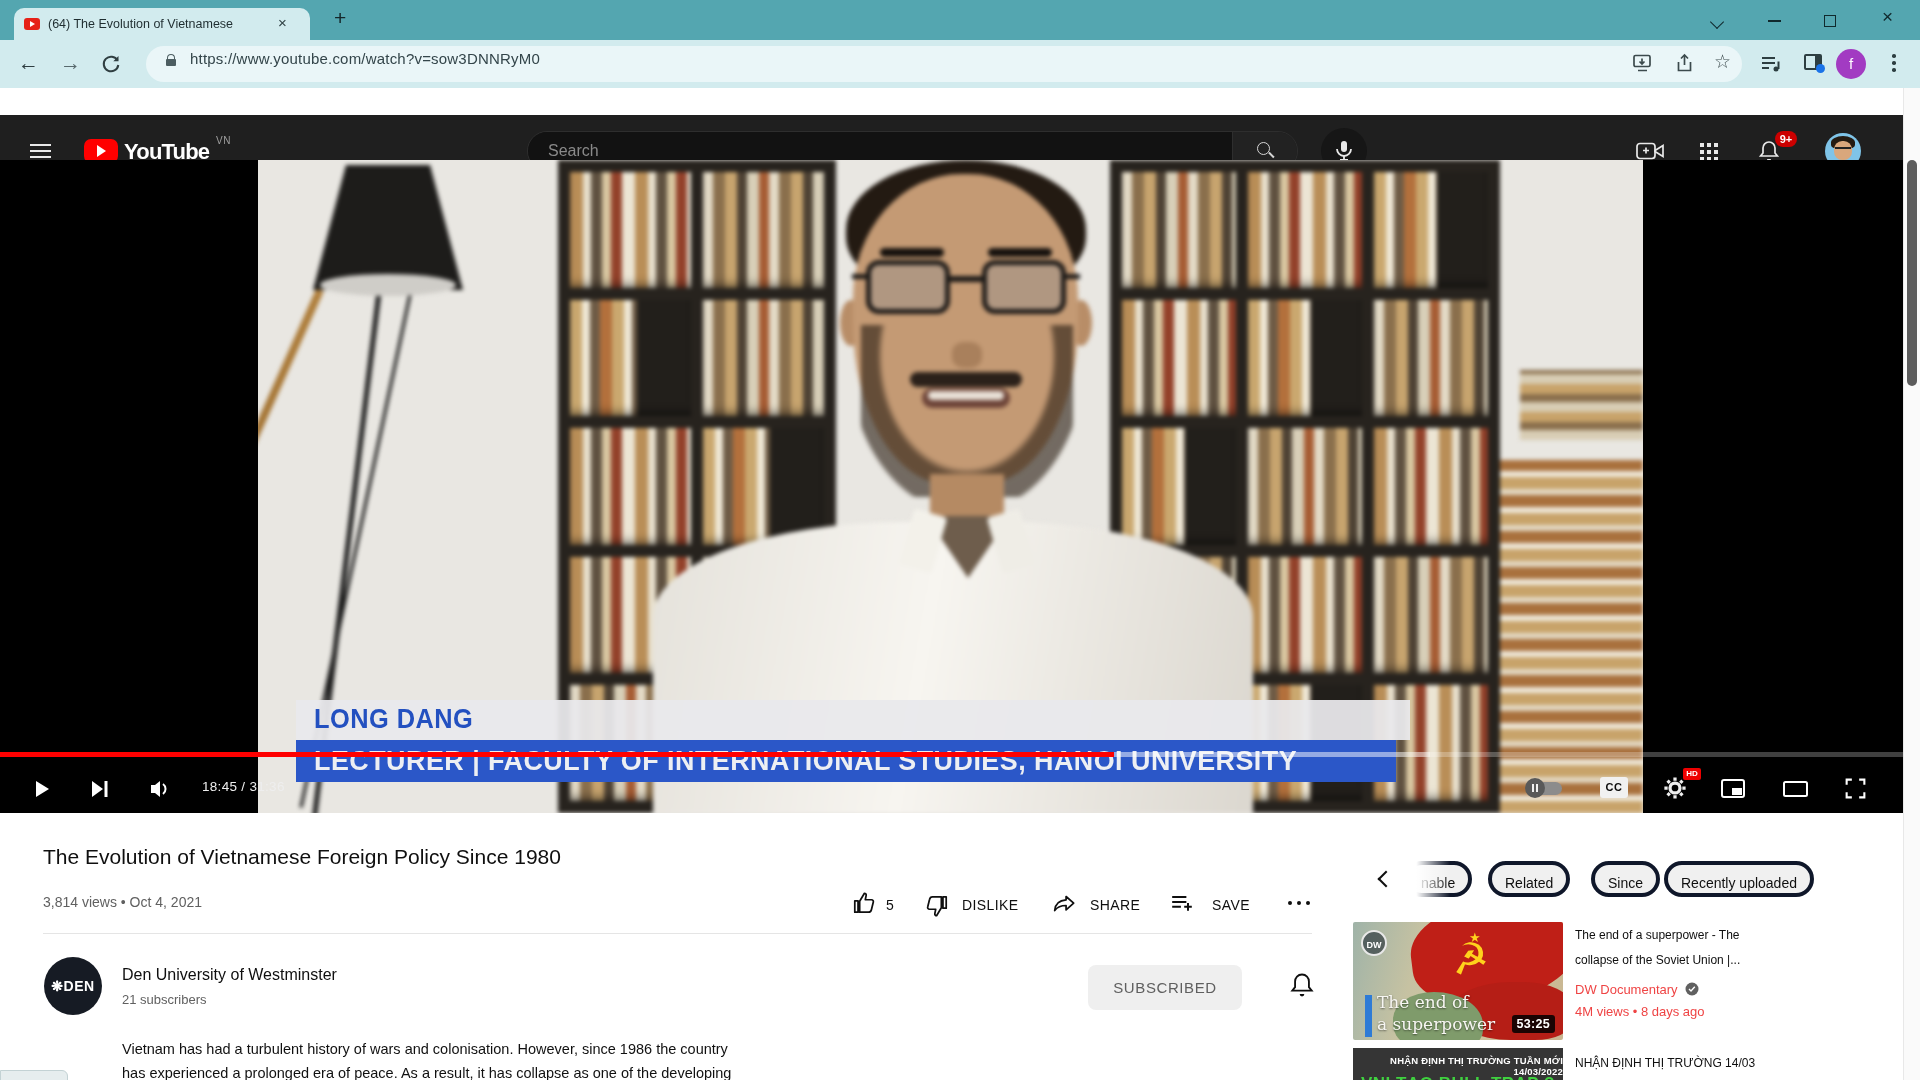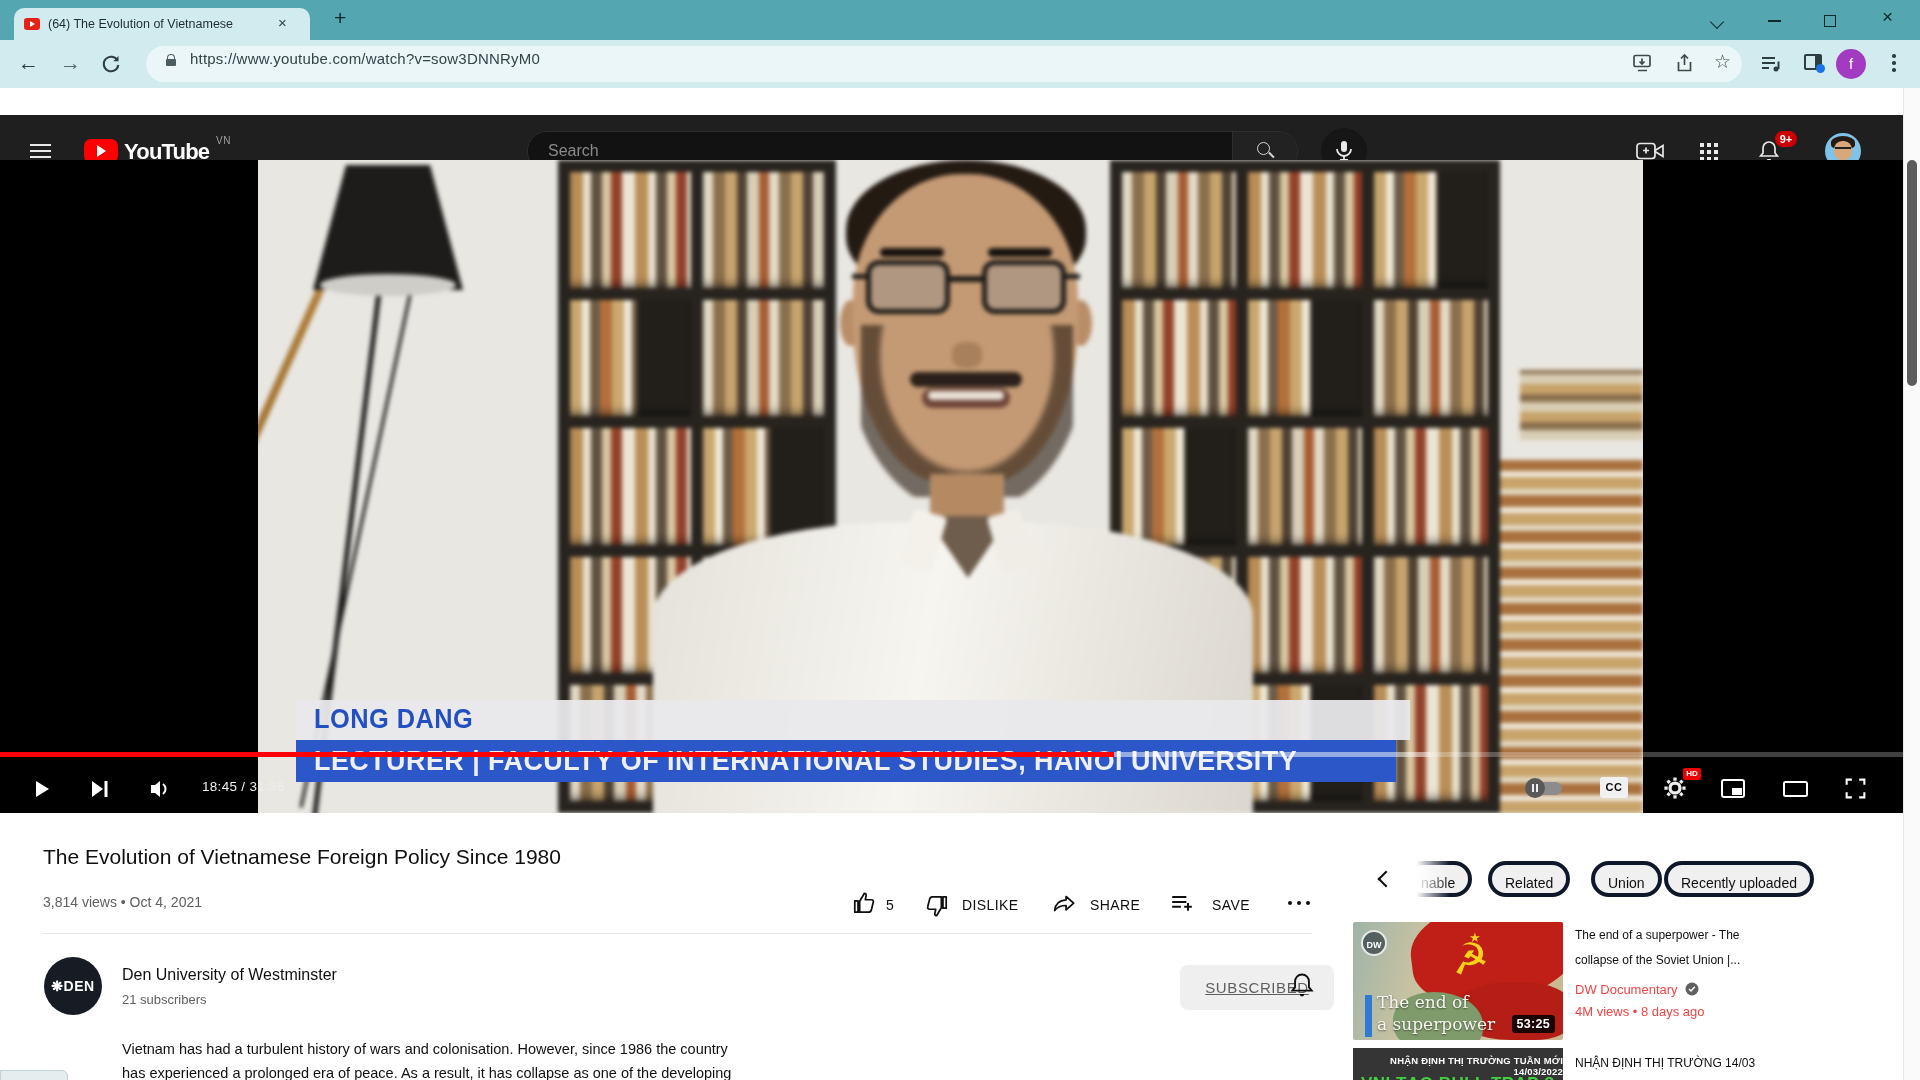--- a/index.html
+++ b/index.html
@@ -130,22 +130,22 @@
   
   .pagebg{left:0;top:813px;width:1920px;height:267px;background:#fff;}
   .vtitle{left:43px;top:845px;font-size:21px;color:#0f0f0f;}
   .vstats{left:43px;top:894px;font-size:14px;color:#606060;}
   .actlbl{font-size:14px;font-weight:500;color:#0f0f0f;letter-spacing:.4px;top:897px;}
   .divider{left:43px;top:933px;width:1269px;height:1px;background:#e5e5e5;}
   .chavatar{left:44px;top:957px;width:58px;height:58px;border-radius:50%;background:#161b24;
     color:#fff;font-size:14px;font-weight:700;text-align:center;line-height:58px;letter-spacing:.5px;}
   .chname{left:122px;top:966px;font-size:16px;font-weight:500;color:#0f0f0f;}
   .chsubs{left:122px;top:992px;font-size:13px;color:#606060;}
-  .subbtn{left:1180px;top:965px;width:154px;height:45px;background:#efefef;border-radius:8px;
-    color:#5f5f5f;font-size:15px;font-weight:500;letter-spacing:.6px;text-align:center;line-height:45px;text-decoration:underline;}
+  .subbtn{left:1088px;top:965px;width:154px;height:45px;background:#efefef;border-radius:8px;
+    color:#5f5f5f;font-size:15px;font-weight:500;letter-spacing:.6px;text-align:center;line-height:45px;}
   .desc{left:122px;top:1037px;width:900px;font-size:14.5px;color:#111;line-height:24px;}
 
   
   .chip{top:861px;height:36px;background:#f0f0f0;border:4px solid #0f172a;border-radius:18px;
     font-size:14px;color:#0f0f0f;line-height:36px;padding:0 13px;box-sizing:border-box;white-space:nowrap;}
   .chipfade{left:1398px;top:858px;width:52px;height:44px;
     background:linear-gradient(to right,#fff 35%,rgba(255,255,255,0));}
   .chipchev{left:1380px;top:873px;width:10px;height:10px;border-left:2px solid #0f0f0f;border-bottom:2px solid #0f0f0f;transform:rotate(45deg);}
   .thumb1{left:1353px;top:922px;width:210px;height:118px;border-radius:2px;overflow:hidden;
     background:linear-gradient(105deg,#9fb3a8 0%,#c6c2a2 30%,#cfc3a0 55%,#c9b691 100%);}
@@ -468,21 +468,21 @@
   </div>
   <div class="abs desc">
     <span>Vietnam has had a turbulent history of wars and colonisation.  However, since 1986 the country</span><br>
     <span>has experienced a prolonged era of peace. As a result, it has collapse as one of the developing</span>
   </div>
 
   <div class="abs chip" style="left:1404px;">nable</div>
   <div class="abs chipfade"></div>
   <div class="abs chipchev"></div>
   <div class="abs chip" style="left:1488px;">Related</div>
-  <div class="abs chip" style="left:1591px;">Union</div>
+  <div class="abs chip" style="left:1591px;">Since</div>
   <div class="abs chip" style="left:1664px;">Recently uploaded</div>
 
   <div class="abs thumb1">
     <div class="ussr"></div>
     <div class="ussr2"></div>
     <div class="greenland"></div>
     <div class="redstar">★</div>
     <div class="sickle">☭</div>
     <div class="dwlogo">DW</div>
     <div class="bluebar"></div>

